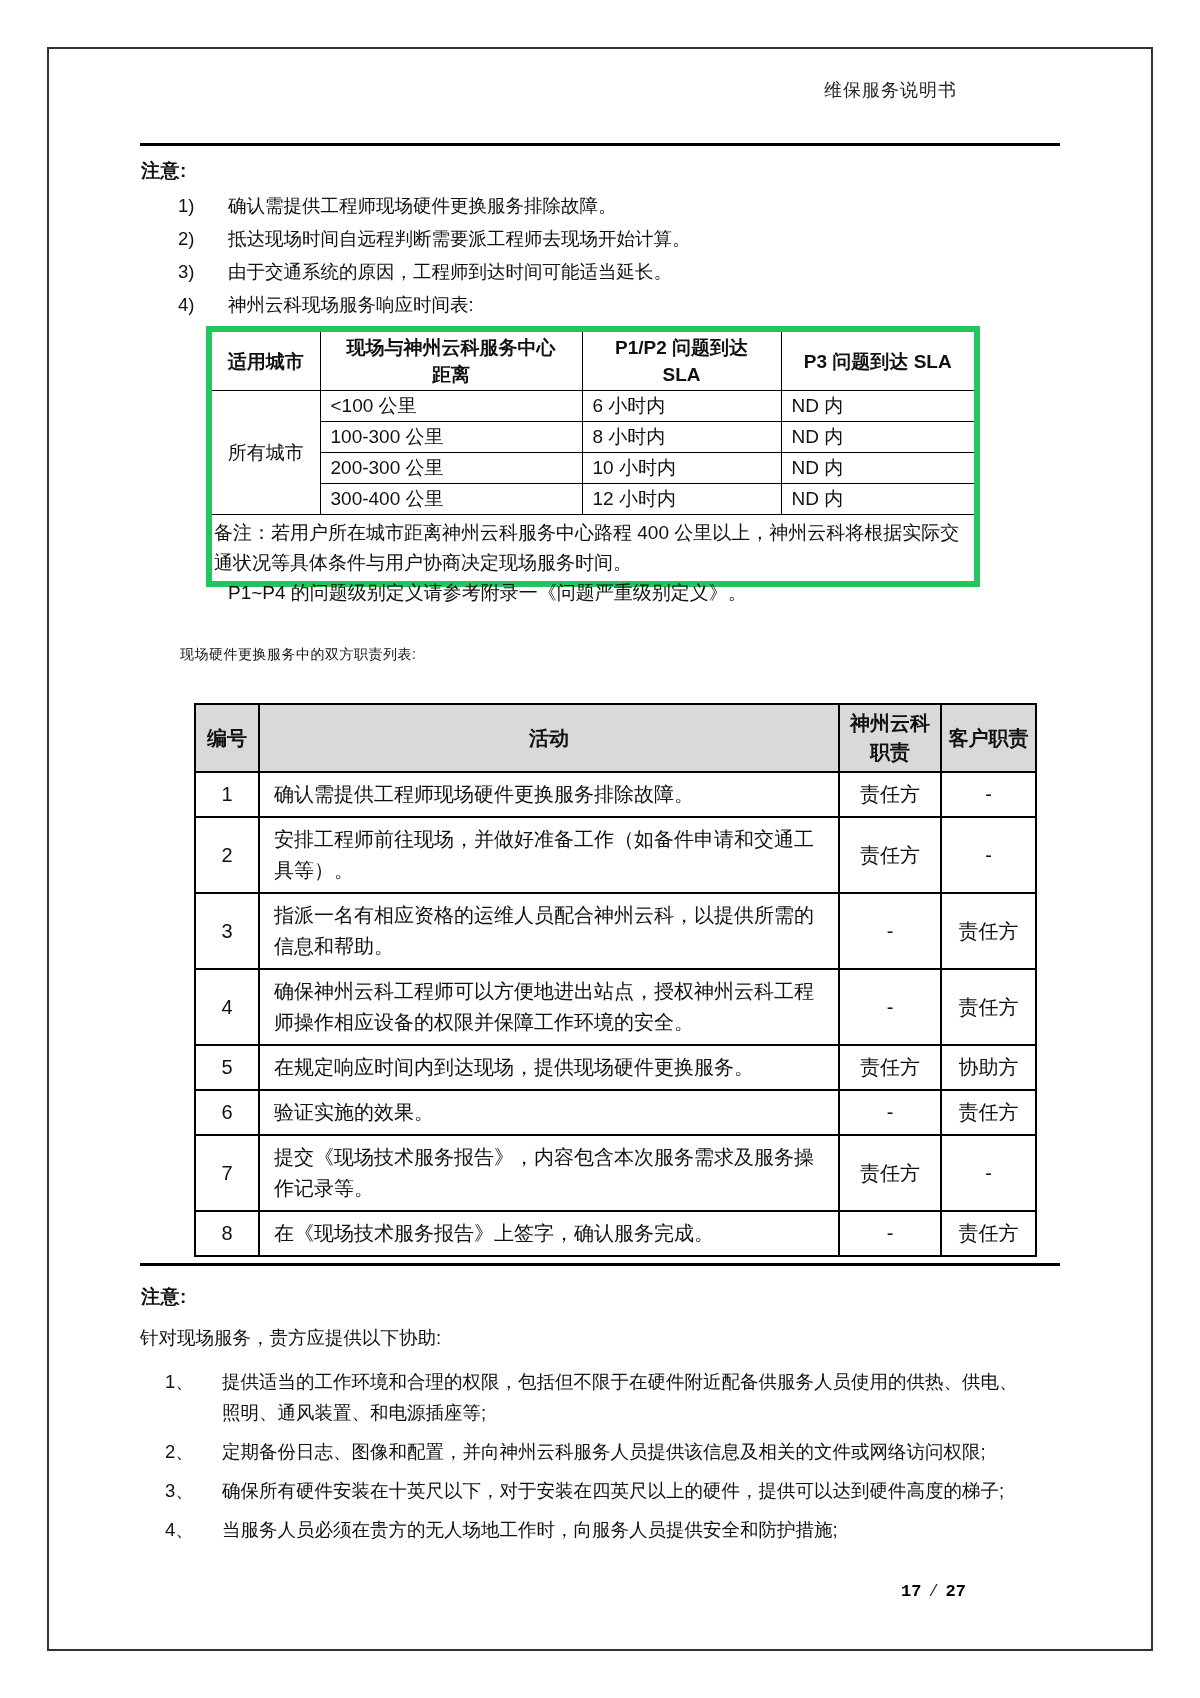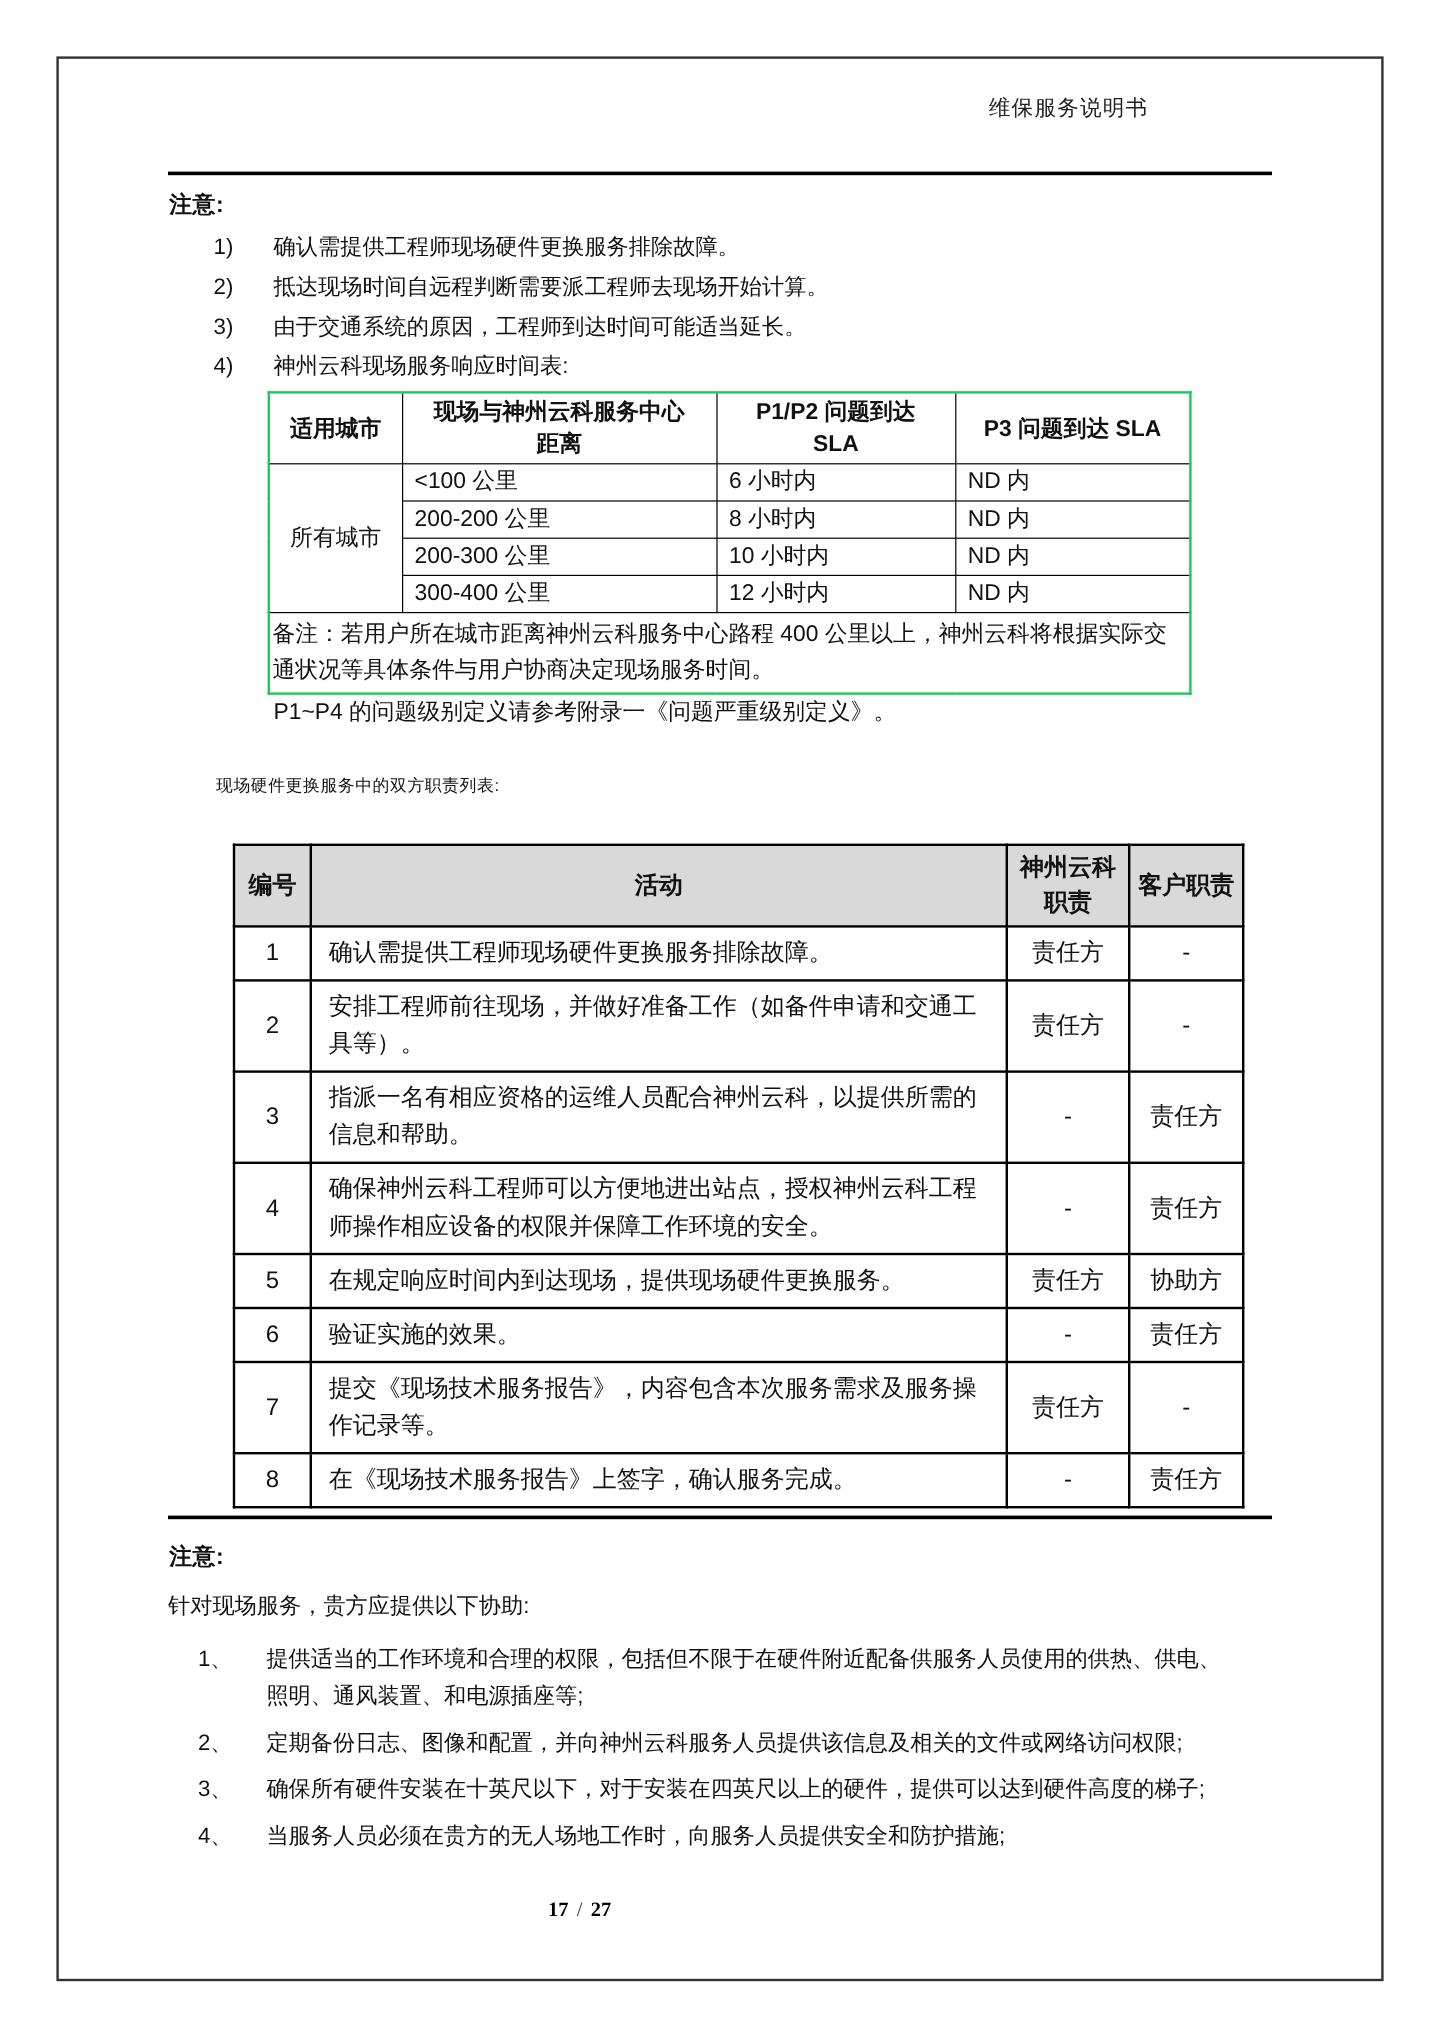--- a/index.html
+++ b/index.html
@@ -15,41 +15,41 @@
   .rule{position:absolute;left:140px;width:920px;height:3px;background:#000;}
   .rule1{top:143px;}
   .rule2{top:1263px;}
   .notice-label{position:absolute;left:141px;font-size:19px;font-weight:bold;letter-spacing:.5px;}
   .notice1{top:158px;}
   .notice2{top:1284px;}
   .list{position:absolute;}
   .list1{top:190px;left:178px;width:860px;}
   .list1 .item{display:flex;line-height:32px;font-size:18.5px;margin-bottom:1px;}
   .list1 .num{width:50px;flex-shrink:0;}
-  .sla-table{position:absolute;top:326px;left:223px;width:768px;border-collapse:collapse;border:2px solid #22c55e;table-layout:fixed;font-size:19px;}
+  .sla-table{position:absolute;top:326px;left:206px;width:768px;border-collapse:collapse;border:6px solid #22c55e;table-layout:fixed;font-size:19px;}
   .sla-table td,.sla-table th{border:1px solid #000;overflow:hidden;}
   .sla-table th{font-weight:bold;text-align:center;padding:2px 6px;line-height:27px;white-space:pre-line;}
   .sla-table td{padding:0 10px;line-height:30px;height:30px;text-align:left;}
   .sla-table td.city{text-align:center;}
   .sla-table td.note-cell{line-height:30px;padding:3px 2px;font-size:19px;margin-left:20px;}
   .p-note{position:absolute;top:580px;left:228px;font-size:19px;}
   .section-title{position:absolute;top:646px;left:180px;font-size:14px;letter-spacing:.5px;}
   .resp-table{position:absolute;top:703px;left:194px;width:841px;border-collapse:collapse;border:2px solid #14b8a6;table-layout:fixed;font-size:20px;}
   .resp-table td,.resp-table th{border:2px solid #000;overflow:hidden;}
   .resp-table th{background:#d9d9d9;font-weight:bold;text-align:center;padding:4px 5px;line-height:29px;white-space:pre-line;}
   .resp-table td{padding:6px 6px;line-height:31px;}
   .resp-table td.no,.resp-table td.role{text-align:center;}
   .resp-table td.act{text-align:left;padding:6px 14px;}
   .intro2{position:absolute;top:1325px;left:140px;font-size:18.5px;}
   .list2{top:1366px;left:165px;width:875px;}
   .list2 .item{display:flex;font-size:18.5px;line-height:31px;margin-bottom:8px;}
   .list2 .num{width:57px;flex-shrink:0;}
   .list2 .txt{width:813px;}
-  .footer{position:absolute;top:1582px;left:0;width:966px;text-align:center;
-    font-family:Liberation Serif, serif;font-size:17px;color:#000;}
+  .footer{position:absolute;top:1582px;left:0;width:966px;text-align:right;
+    font-family:Liberation Mono, monospace;font-size:17px;color:#000;}
   .footer .pg{font-weight:bold;}
   .footer .sep{font-weight:normal;padding:0 7px;color:#333;}
 </style>
 </head>
 <body>
 
 <div class="frame"></div>
 
 <div class="doc-header">维保服务说明书</div>
 
@@ -92,21 +92,21 @@
 SLA</th>
       <th>P3 问题到达 SLA</th>
     </tr>
     <tr>
       <td class="city" rowspan="4">所有城市</td>
       <td>&lt;100 公里</td>
       <td>6 小时内</td>
       <td>ND 内</td>
     </tr>
     <tr>
-      <td>200-200 公里</td>
+      <td>100-300 公里</td>
       <td>8 小时内</td>
       <td>ND 内</td>
     </tr>
     <tr>
       <td>200-300 公里</td>
       <td>10 小时内</td>
       <td>ND 内</td>
     </tr>
     <tr>
       <td>300-400 公里</td>

